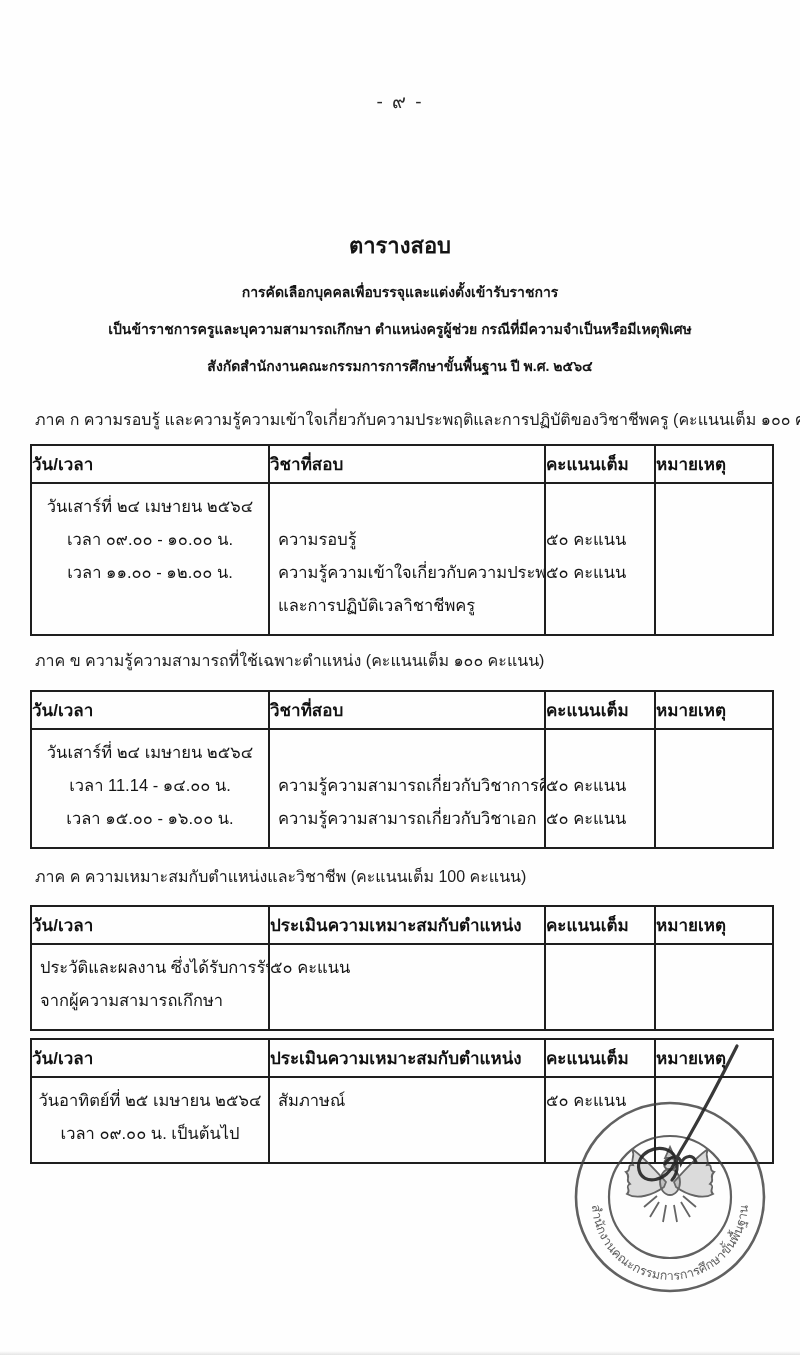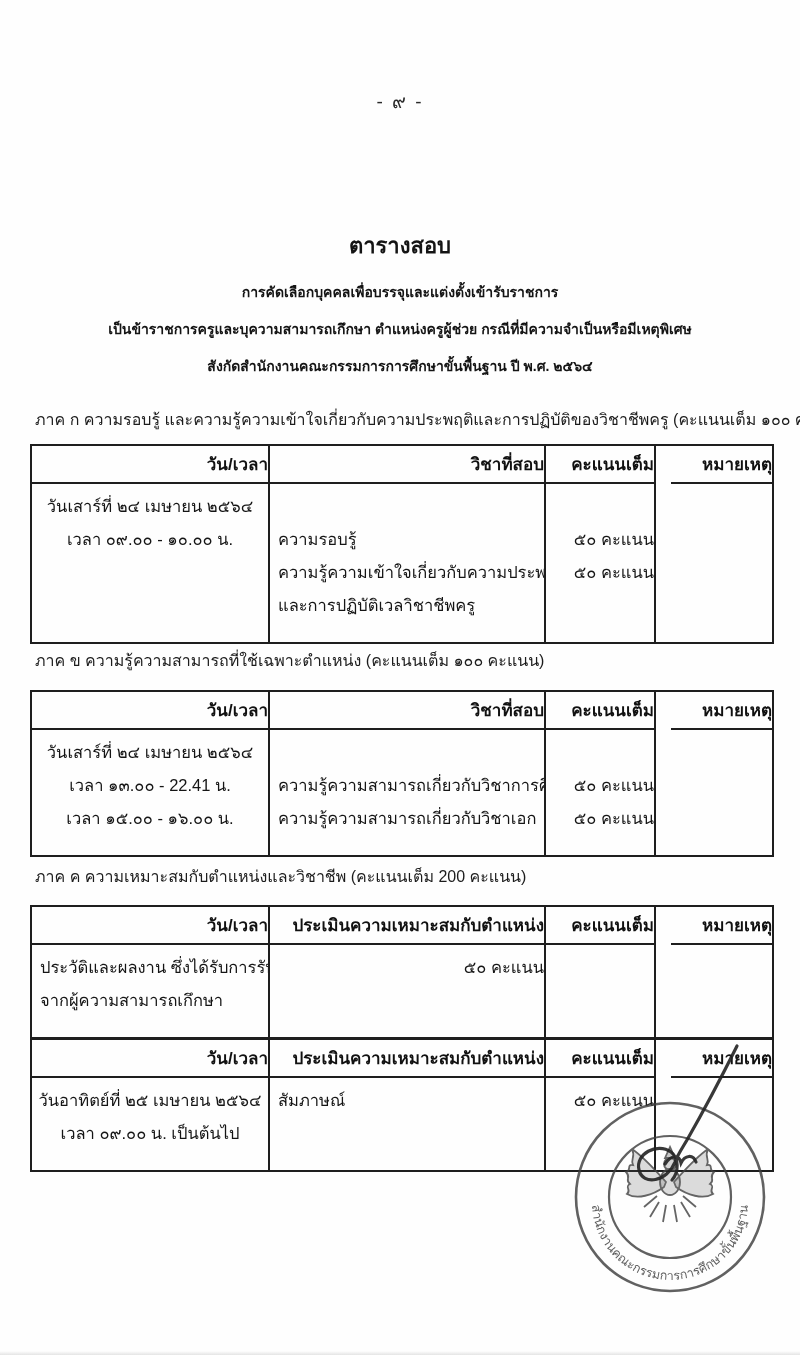--- a/index.html
+++ b/index.html
@@ -37,36 +37,36 @@
     grid-template-columns:238px 276px 110px 1fr;
     border:2px solid #1e1e1e;
     background:#fefefe;
   }
   .t1 { top:444px; }
   .t2 { top:690px; }
   .t3 { top:905px; }
   .t4 { top:1038px; }
   .th {
     height:38px; line-height:38px;
-    font-weight:bold; font-size:17px; text-align:right;
+    font-weight:bold; font-size:17px; text-align:left;
     border-bottom:2px solid #1e1e1e;
     border-right:2px solid #1e1e1e;
     color:#111;
   }
-  .th:nth-child(4) { border-right:none;margin-left:15px; }
+  .th:nth-child(4) { border-right:none; }
   .td {
     border-right:2px solid #1e1e1e;
-    padding-top:6px; padding-bottom:20px;
+    padding-top:6px; padding-bottom:12px;
     font-size:16.5px; color:#151515;
   }
   .td:nth-child(8) { border-right:none; }
   .td .ln { height:33px; line-height:33px; white-space:nowrap; overflow:hidden; }
   .col-daytime .ln { text-align:center; }
   .col-subject .ln { text-align:left; padding-left:8px; }
-  .col-score   .ln { text-align:right; }
+  .col-score   .ln { text-align:left; }
   .col-note    .ln { text-align:left; }
 
   .seal-overlay {
     position:absolute; left:545px; top:1030px;
     width:250px; height:290px;
     pointer-events:none;
   }
   .bottom-edge {
     position:absolute; left:0; bottom:0; width:800px; height:4px;
     background:linear-gradient(to bottom, rgba(0,0,0,0), rgba(0,0,0,0.10));
@@ -89,20 +89,21 @@
   <div class="section-heading heading-a">ภาค ก ความรอบรู้ และความรู้ความเข้าใจเกี่ยวกับความประพฤติและการปฏิบัติของวิชาชีพครู (คะแนนเต็ม ๑๐๐ คะแนน)</div>
 
   <div class="exam-table t1">
     <div class="th">วัน/เวลา</div>
     <div class="th">วิชาที่สอบ</div>
     <div class="th">คะแนนเต็ม</div>
     <div class="th">หมายเหตุ</div>
     <div class="td col-daytime">
         <div class="ln">วันเสาร์ที่ ๒๔ เมษายน ๒๕๖๔</div>
         <div class="ln">เวลา ๐๙.๐๐ - ๑๐.๐๐ น.</div>
+        <div class="ln">เวลา ๑๑.๐๐ - ๑๒.๐๐ น.</div>
         <div class="ln"></div>
       </div>
     <div class="td col-subject">
         <div class="ln"></div>
         <div class="ln">ความรอบรู้</div>
         <div class="ln">ความรู้ความเข้าใจเกี่ยวกับความประพฤติ</div>
         <div class="ln">และการปฏิบัติเวลาิชาชีพครู</div>
       </div>
     <div class="td col-score">
         <div class="ln"></div>
@@ -120,41 +121,41 @@
 
   <div class="section-heading heading-b">ภาค ข ความรู้ความสามารถที่ใช้เฉพาะตำแหน่ง (คะแนนเต็ม ๑๐๐ คะแนน)</div>
 
   <div class="exam-table t2">
     <div class="th">วัน/เวลา</div>
     <div class="th">วิชาที่สอบ</div>
     <div class="th">คะแนนเต็ม</div>
     <div class="th">หมายเหตุ</div>
     <div class="td col-daytime">
         <div class="ln">วันเสาร์ที่ ๒๔ เมษายน ๒๕๖๔</div>
-        <div class="ln">เวลา ๑๓.๐๐ - 22.41 น.</div>
+        <div class="ln">เวลา 11.14 - ๑๔.๐๐ น.</div>
         <div class="ln">เวลา ๑๕.๐๐ - ๑๖.๐๐ น.</div>
       </div>
     <div class="td col-subject">
         <div class="ln"></div>
         <div class="ln">ความรู้ความสามารถเกี่ยวกับวิชาการศึกษา</div>
         <div class="ln">ความรู้ความสามารถเกี่ยวกับวิชาเอก</div>
       </div>
     <div class="td col-score">
         <div class="ln"></div>
         <div class="ln">๕๐ คะแนน</div>
         <div class="ln">๕๐ คะแนน</div>
       </div>
     <div class="td col-note">
         <div class="ln"></div>
         <div class="ln"></div>
         <div class="ln"></div>
       </div>
   </div>
 
-  <div class="section-heading heading-c">ภาค ค ความเหมาะสมกับตำแหน่งและวิชาชีพ (คะแนนเต็ม 200 คะแนน)</div>
+  <div class="section-heading heading-c">ภาค ค ความเหมาะสมกับตำแหน่งและวิชาชีพ (คะแนนเต็ม 100 คะแนน)</div>
 
   <div class="exam-table t3">
     <div class="th">วัน/เวลา</div>
     <div class="th">ประเมินความเหมาะสมกับตำแหน่ง</div>
     <div class="th">คะแนนเต็ม</div>
     <div class="th">หมายเหตุ</div>
     <div class="td col-subject">
         <div class="ln">ประวัติและผลงาน ซึ่งได้รับการรับรอง</div>
         <div class="ln">จากผู้ความสามารถเกึกษา</div>
       </div>

